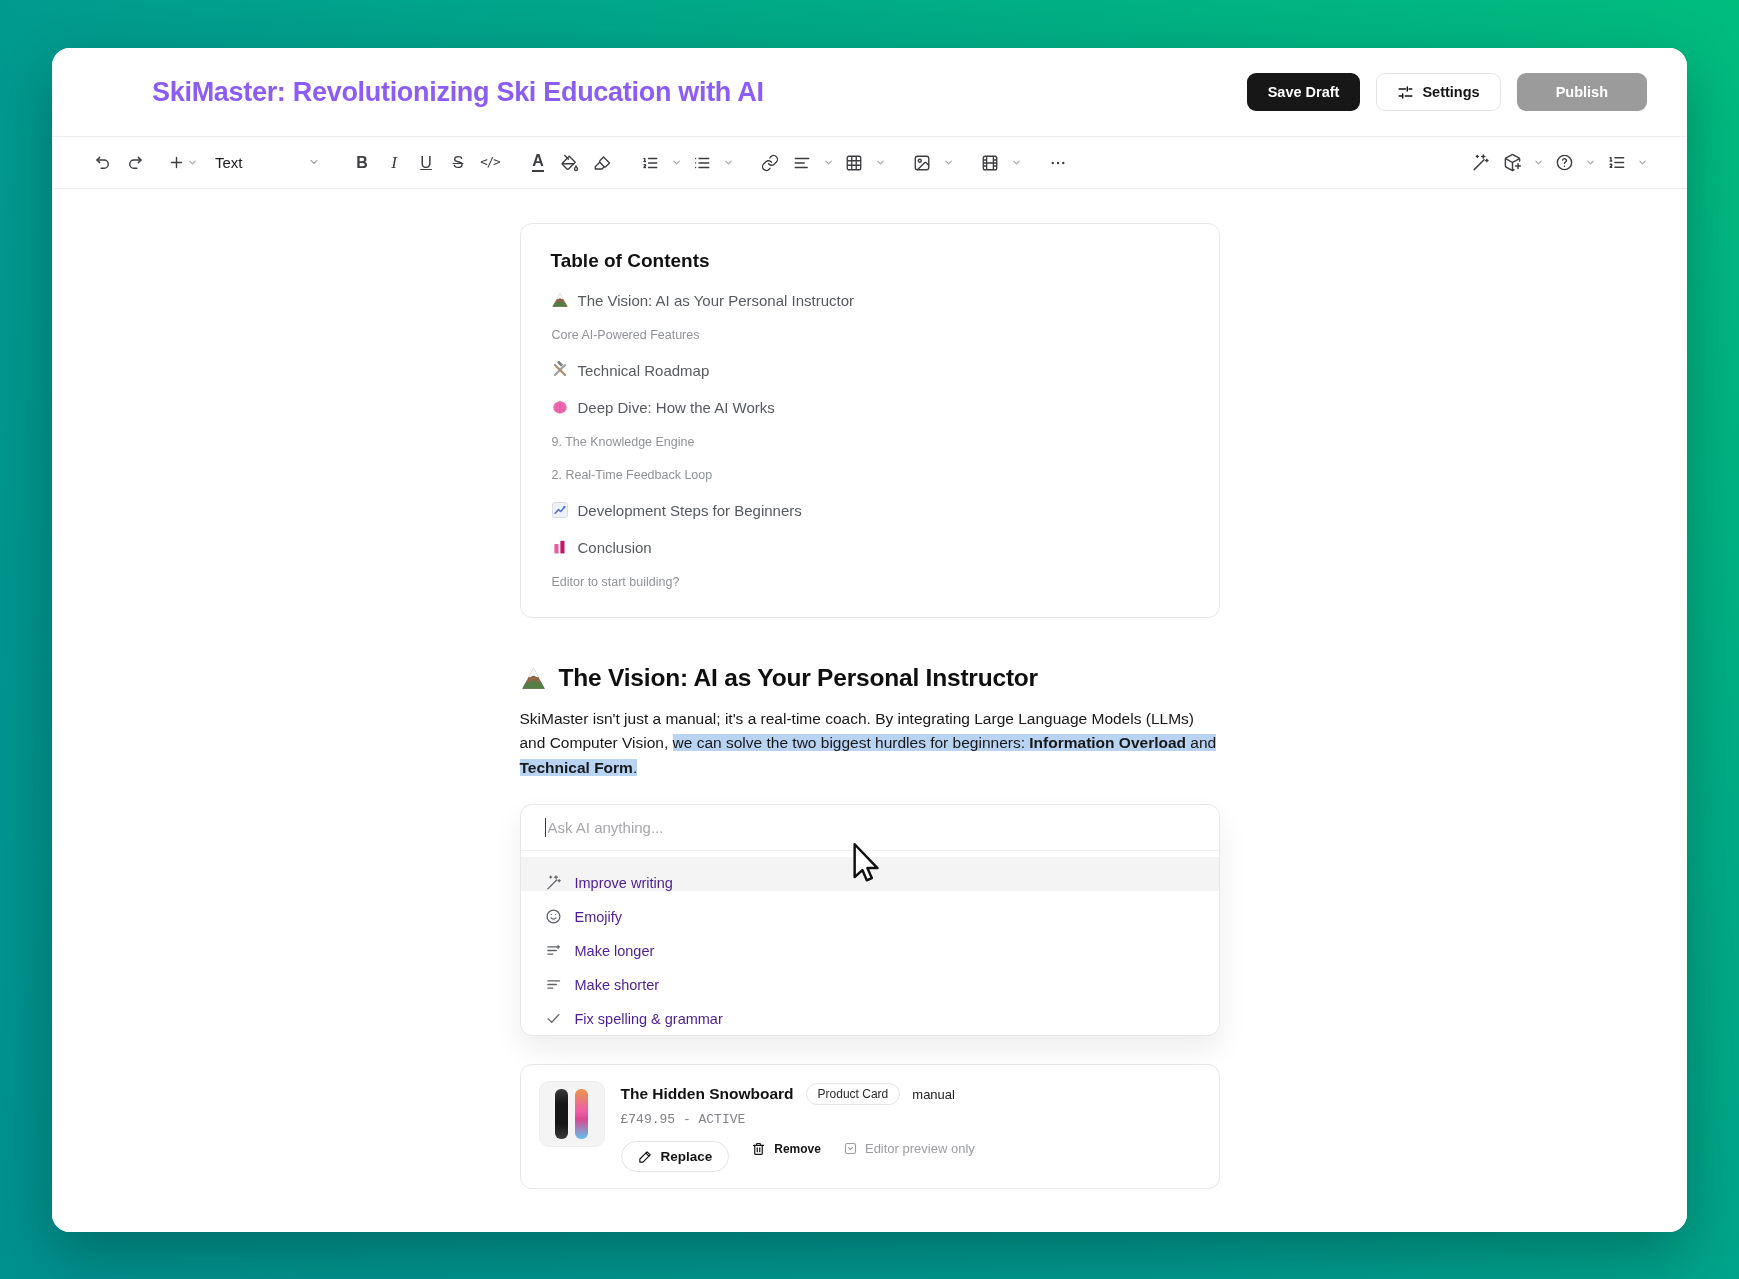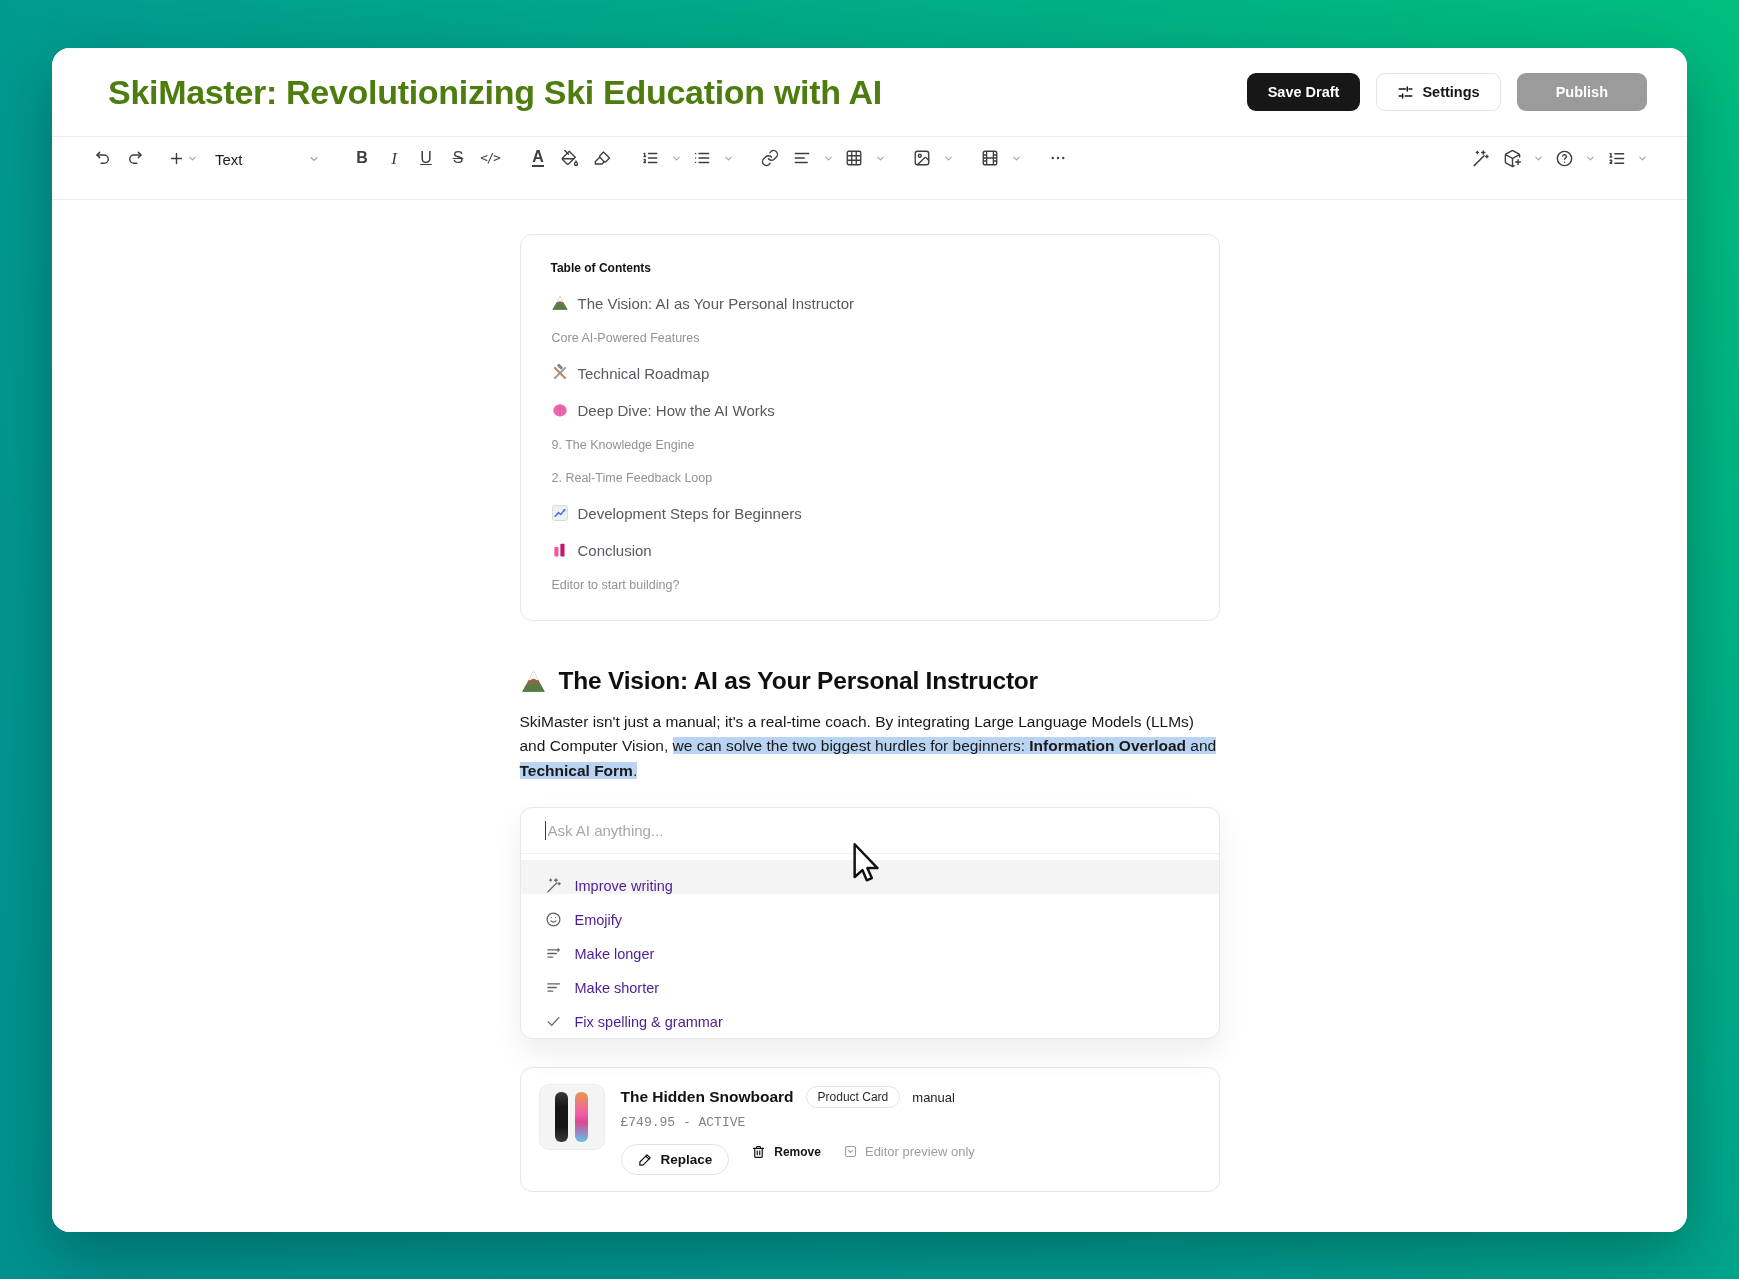--- a/index.html
+++ b/index.html
@@ -14,34 +14,34 @@
     position:absolute; left:52px; top:48px; width:1635px; height:1184px;
     background:#ffffff; border-radius:18px; overflow:hidden;
     box-shadow:0 22px 60px rgba(0,40,35,.35);
     display:flex; flex-direction:column;
   }
   
   .hdr {
     height:88px; display:flex; align-items:center; justify-content:space-between;
     padding:0 40px 0 56px; background:#fff;
   }
-  .hdr h1 { font-size:34px; font-weight:700; letter-spacing:-.3px; color:#4d7c0f; }
+  .hdr h1 { font-size:27px; font-weight:700; letter-spacing:-.3px; color:#8b5cf6;margin-left:44px; }
   .hbtns { display:flex; align-items:center; gap:16px; }
   .btn {
     font-family:inherit; font-size:14.5px; font-weight:600; border-radius:9px;
     height:38px; padding:0 20px; display:inline-flex; align-items:center; gap:8px;
     cursor:pointer; border:1px solid transparent; background:#fff; color:#141414;
   }
   .btn.dark  { background:#171717; color:#fff; }
   .btn.outline { border-color:#e3e3e5;justify-content:center; }
   .btn.gray  { background:#9b9b9b; color:#fff; padding:0 38px; }
   
   .toolbar {
-    height:64px; border-top:1px solid #ededee; border-bottom:1px solid #ededee;
-    display:flex; align-items:flex-start; padding:6px 36px; gap:2px; background:#fff;
+    height:53px; border-top:1px solid #ededee; border-bottom:1px solid #ededee;
+    display:flex; align-items:center; padding:6px 36px; gap:2px; background:#fff;
     color:#3d3d42;
   }
   .tbtn {
     min-width:30px; height:30px; border:none; background:transparent; border-radius:6px;
     display:inline-flex; align-items:center; justify-content:center; gap:2px;
     color:#3d3d42; cursor:pointer; font-family:inherit;
   }
   .tbtn svg { display:block; }
   .chev { min-width:18px; color:#a4a4ab; }
   .gap { width:14px; }
@@ -59,21 +59,21 @@
   .b-a { font-weight:600; border-bottom:2.5px solid #3d3d42; line-height:1.05; }
   .t-spacer { flex:1; }
   
   .page-body { flex:1; overflow:hidden; background:#fff; }
   .column { width:700px; margin:0 auto; padding-top:34px; }
   
   .toc {
     border:1px solid #e7e7e9; border-radius:12px; padding:26px 30px 28px;
     background:#fff;
   }
-  .toc h3 { font-size:12px; font-weight:700; color:#111; margin-bottom:8px; }
+  .toc h3 { font-size:19px; font-weight:700; color:#111; margin-bottom:8px; }
   .toc-item { display:flex; align-items:center; gap:9px; margin-top:19px; cursor:pointer; }
   .toc-item.lvl1 { font-size:15px; color:#565a60; }
   .toc-item.lvl2 { font-size:12.5px; color:#8f9297; padding-left:1px; }
   .ticon { width:18px; height:18px; flex:0 0 auto; display:inline-flex; }
   .ticon svg { width:100%; height:100%; }
   
   .h2 { display:flex; align-items:center; gap:12px; margin-top:46px; font-size:24.5px; font-weight:700; color:#0f0f10; letter-spacing:-.2px; }
   .h2 .hicon { width:27px; height:27px; display:inline-flex; }
   .para { margin-top:15px; font-size:15.5px; line-height:1.58; color:#17181a; }
   mark.sel { background:#b9d3f3; color:inherit; }

